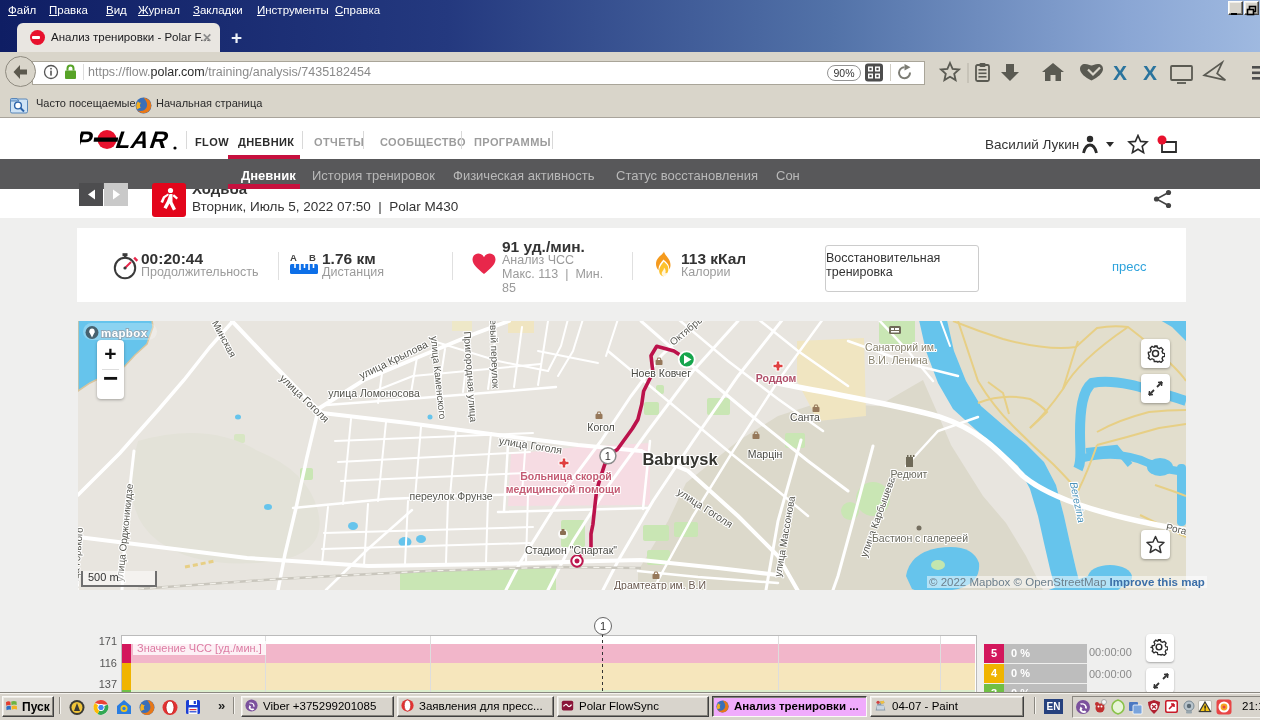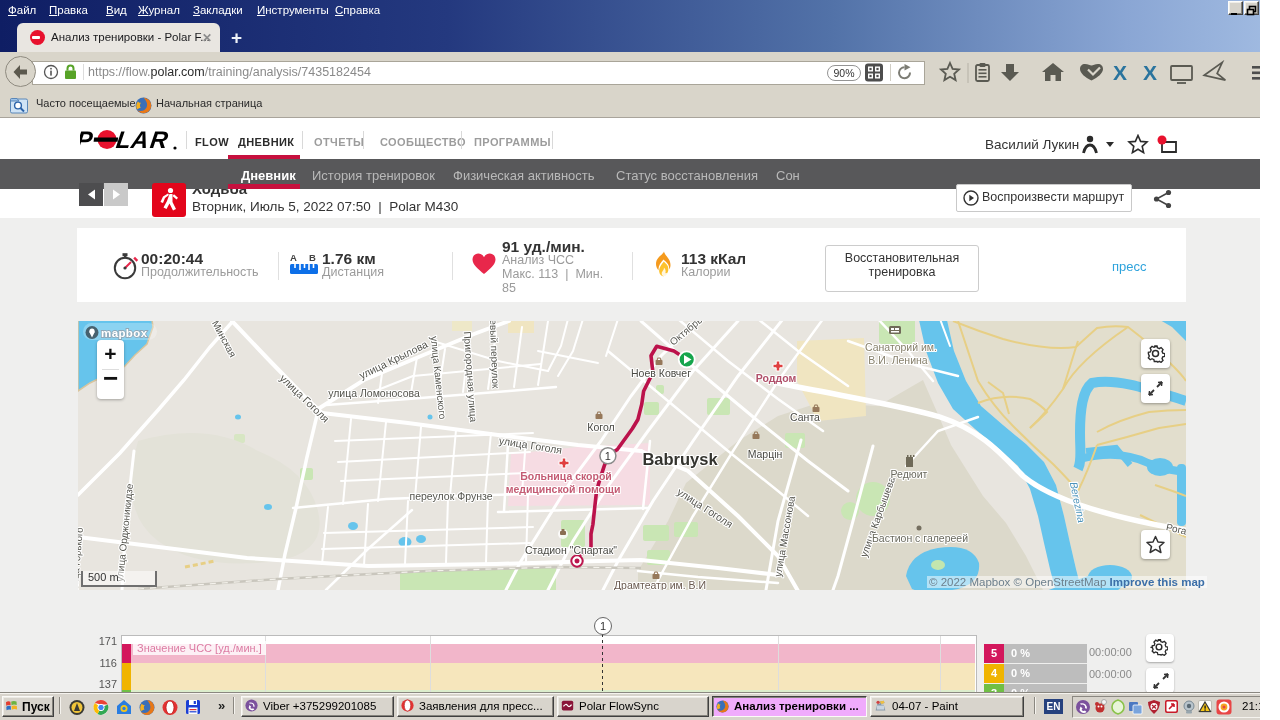--- a/index.html
+++ b/index.html
@@ -32,21 +32,21 @@
 .snav{top:168px;font-size:13px;color:#b9b9b9}
 #redund{left:228px;top:184px;width:72px;height:5px;background:#c6103e}
 .navbtn{top:183px;width:24px;height:23px}
 #actico{left:152px;top:183px;width:34px;height:34px;background:#e3051b;border-radius:3px}
 #playbtn{left:956px;top:184px;width:174px;height:26px;background:#fff;border:1px solid #c9c9c9;border-radius:2px}
 
 #stats{left:77px;top:228px;width:1109px;height:74px;background:#fff}
 .big{font-size:15.5px;font-weight:bold;color:#333}
 .sub{font-size:12.5px;color:#9b9b9b}
 .vdiv{top:252px;width:1px;height:28px;background:#e0e0e0}
-#recbtn{left:825px;top:245px;width:152px;height:39px;background:#fff;border:1px solid #ccc;border-radius:3px;text-align:center;font-size:12.5px;color:#333;line-height:1.08;padding-top:6px}
+#recbtn{left:825px;top:245px;width:152px;height:39px;background:#fff;border:1px solid #ccc;border-radius:3px;text-align:left;font-size:12.5px;color:#333;line-height:1.08;padding-top:6px}
 .zbox{width:20px;height:19px;color:#fff;font-size:11px;font-weight:bold;text-align:center;line-height:19px}
 .zper{width:76px;height:19px;background:#bdbdbd;color:#fff;font-size:11px;font-weight:bold;line-height:19px;padding-left:7px}
 .ztime{font-size:11px;color:#8a8a8a}
 
 #taskbar{left:0;top:693px;width:1280px;height:27px;background:#d8d4cc;border-top:1px solid #f5f3ee;box-shadow:0 -1px 0 #8a8780}
 .tbtn{top:696px;height:19px;background:#d8d4cc;border:1px solid #404040;border-top-color:#fbfaf7;border-left-color:#fbfaf7;box-shadow:inset -1px -1px 0 #85837c,inset 1px 1px 0 #eceae4;font-size:11.5px;color:#000;white-space:nowrap;overflow:hidden}
 .ticon{position:absolute;left:3px;top:2px;width:13px;height:13px}
 .tlab{position:absolute;left:21px;top:3px}
 #scroll{left:1263px;top:118px;width:17px;height:575px;background:conic-gradient(#ffffff 25%,#d8d4c8 0 50%,#ffffff 0 75%,#d8d4c8 0) 0 0/2px 2px}
 .sbtn{left:1263px;width:17px;height:17px;background:#d6d3ca;border:1px solid #404040;border-top-color:#fdfdfb;border-left-color:#fdfdfb;box-shadow:inset -1px -1px 0 #85837c,inset 1px 1px 0 #f0eee8}
@@ -214,27 +214,20 @@
 <div id="actico" class="abs"></div>
 <svg class="abs" style="left:152px;top:183px" width="34" height="34" viewBox="0 0 34 34">
 <g fill="#fff">
         <circle cx="18.5" cy="7.5" r="2.6"></circle>
 <path d="M17.5 11 L20.5 11 L20.5 19 L24 26 L21 27.5 L17.5 20.5 L14.5 26 L11.5 24.5 L15 18 Z"></path>
 <path d="M17 12 L13 15 L11 20 L8.5 19 L11 13.5 L16 10.5 Z"></path>
 <path d="M20.5 13 L24.5 16.5 L26 14.8 L22 11.2 Z"></path>
       </g>
 </svg>
 <div class="abs" style="left:192px;top:199px;font-size:13.5px;color:#333">Вторник, Июль 5, 2022 07:50&nbsp; | &nbsp;Polar M430</div>
-<div id="playbtn" class="abs">
-      <span style="position:absolute;left:25px;top:5px;font-size:12.5px;color:#333">Воспроизвести маршрут</span>
-<svg style="position:absolute;left:6px;top:5px" width="16" height="16" viewBox="0 0 16 16">
-        <circle cx="8" cy="8" r="7" fill="none" stroke="#333" stroke-width="1.4"></circle>
-        <path d="M6.3 4.8 L11 8 L6.3 11.2 Z" fill="#333"></path>
-      </svg>
-    </div>
 <svg class="abs" style="left:1152px;top:189px" width="22" height="20" viewBox="0 0 22 20">
 <circle cx="16.5" cy="3.5" r="2.6" fill="#444"></circle>
       <circle cx="4.5" cy="10" r="2.6" fill="#444"></circle>
       <circle cx="16.5" cy="16.5" r="2.6" fill="#444"></circle>
 <path d="M16.5 3.5 L4.5 10 L16.5 16.5" fill="none" stroke="#444" stroke-width="1.6"></path>
 </svg>
 
 <div id="stats" class="abs"></div>
 <svg class="abs" style="left:112px;top:251px" width="28" height="30" viewBox="0 0 28 30">
 <circle cx="13" cy="17" r="10.2" fill="#fff" stroke="#3a3a3a" stroke-width="2"></circle>

